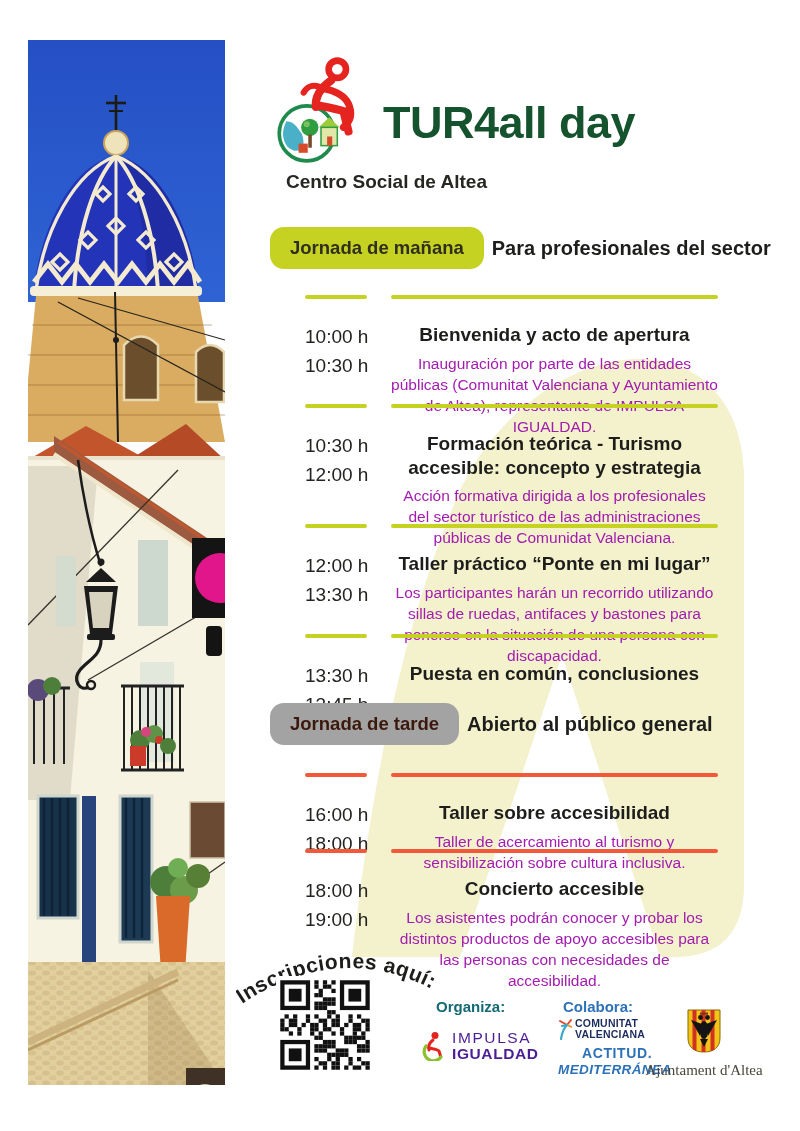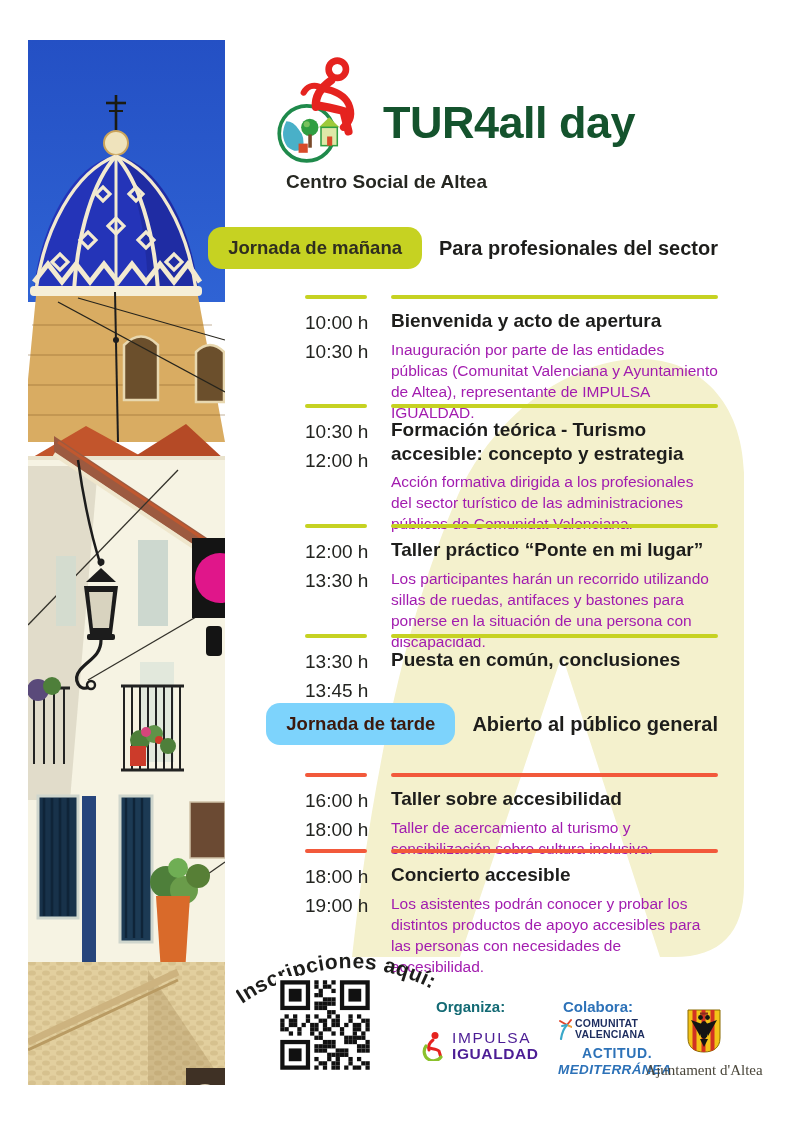--- a/index.html
+++ b/index.html
@@ -15,30 +15,30 @@
 
   
   .brand-icon{position:absolute;left:270px;top:56px;z-index:2;}
   .wordmark{position:absolute;left:383px;top:97px;z-index:2;font-size:45px;font-weight:800;
             letter-spacing:-0.5px;color:#14532d;}
   .meta{position:absolute;left:286px;top:170px;z-index:2;font-size:19px;font-weight:700;
         line-height:1.26;color:#262721;}
 
   
   .schedule{position:absolute;left:305px;top:227px;width:413px;z-index:2;}
-  .session-header{display:flex;align-items:center;gap:17px;margin-left:-35px;margin-bottom:26px;justify-content:flex-end;}
+  .session-header{display:flex;align-items:center;gap:8px;margin-left:-35px;margin-bottom:26px;}
   .badge{font-size:18.5px;font-weight:600;padding:10px 20px;border-radius:14px;white-space:nowrap;}
   .badge.morning{background:#c6d222;color:#2f2e1f;}
-  .badge.afternoon{background:#7dd3fc;color:#3c190d;}
+  .badge.afternoon{background:#a3a3a3;color:#3c190d;}
   .audience{font-size:20px;font-weight:700;color:#1d1d1b;white-space:nowrap;}
   .item{--accent:#c6d222;}
   .item.orange{--accent:#f2593b;}
   .divider{display:grid;grid-template-columns:62px 1fr;gap:24px;}
   .divider span{display:block;height:4px;border-radius:2px;background:var(--accent);}
-  .row{display:grid;grid-template-columns:62px 1fr;gap:24px;padding-top:10px;}
+  .row{display:grid;grid-template-columns:62px 1fr;gap:24px;padding-top:24px;text-align:center;}
   .times div{font-size:19px;font-weight:500;color:#232420;line-height:1.5;white-space:nowrap;}
   .slot-title{margin:0 0 6px;font-size:19px;font-weight:700;line-height:1.24;color:#1d1d1b;}
   .slot-desc{margin:0;font-size:15.5px;line-height:1.36;color:#a21caf;}
   .slot-desc:empty{display:none;}
   .h109{height:109px}.h120{height:120px}.h110{height:110px}.h69{height:69px}.h83{height:76px}
   .session-header.tarde{margin-top:0;margin-bottom:28px;}
 
   
   .arch{position:absolute;left:236px;top:930px;z-index:2;}
   .qr{position:absolute;left:276px;top:976px;width:98px;height:98px;background:#fff;z-index:2;}

